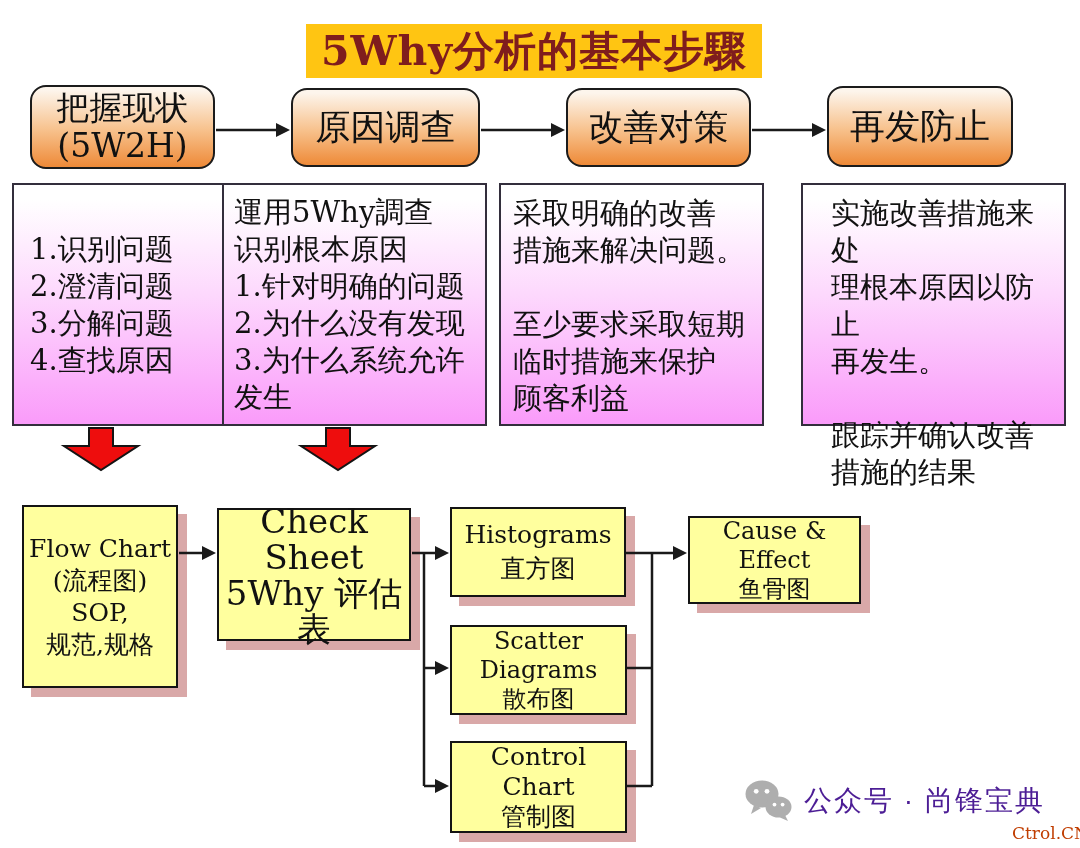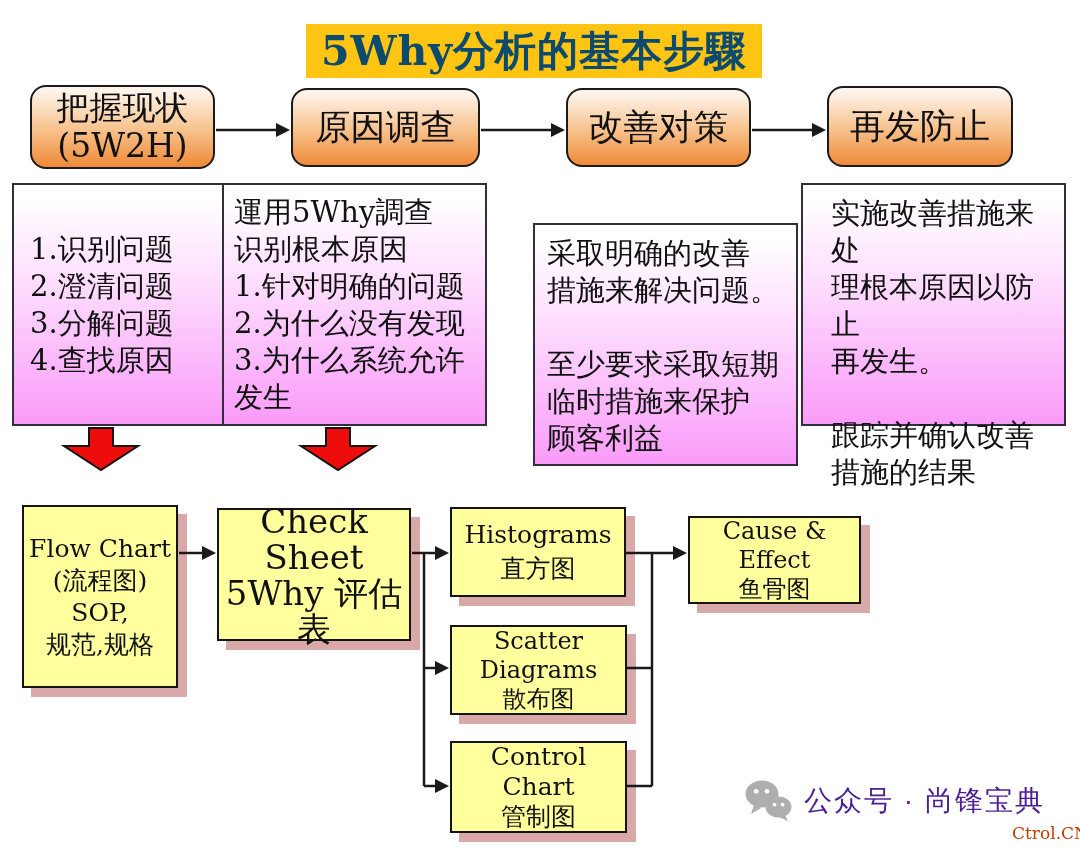--- a/index.html
+++ b/index.html
@@ -3,21 +3,21 @@
 <meta charset="utf-8">
 <style>
   html,body{margin:0;padding:0;background:#ffffff;}
   .canvas{
     position:relative;width:1080px;height:848px;background:#ffffff;overflow:hidden;
     font-family:"DejaVu Serif","Liberation Serif",serif;color:#111;
   }
   .title{
     position:absolute;left:306px;top:24px;width:456px;height:54px;
     background:#ffc512;display:flex;align-items:center;justify-content:center;
-    font-size:41px;font-weight:bold;letter-spacing:1px;color:#0c4a6e;
+    font-size:41px;font-weight:bold;letter-spacing:1px;color:#7f1d1d;
   }
   .step-box{
     position:absolute;box-sizing:border-box;
     border:2.5px solid #1b1b1b;border-radius:16px;
     background:linear-gradient(180deg,#fdf5ec 4%,#f7c08a 55%,#ee8a38 100%);
     display:flex;align-items:center;justify-content:center;text-align:center;
     font-size:35px;line-height:1.16;white-space:pre-line;
   }
   .detail-box{
     position:absolute;box-sizing:border-box;
@@ -59,21 +59,21 @@
   <div class="detail-box" style="left:12px;top:183px;width:221px;height:243px;padding:46px 0 0 16px;">1.识别问题
 2.澄清问题
 3.分解问题
 4.查找原因</div>
   <div class="detail-box" style="left:222px;top:183px;width:265px;height:243px;padding:9px 4px 0 10px;">運用5Why調查
 识别根本原因
 1.针对明确的问题
 2.为什么没有发现
 3.为什么系统允许
 发生</div>
-  <div class="detail-box" style="left:533px;top:183px;width:265px;height:243px;padding:10px 4px 0 12px;margin-top:40px;">采取明确的改善
+  <div class="detail-box" style="left:499px;top:183px;width:265px;height:243px;padding:10px 4px 0 12px;">采取明确的改善
 措施来解决问题。
 
 至少要求采取短期
 临时措施来保护
 顾客利益</div>
   <div class="detail-box" style="left:801px;top:183px;width:265px;height:243px;padding:10px 4px 0 28px;">实施改善措施来处
 理根本原因以防止
 再发生。
 
 跟踪并确认改善

